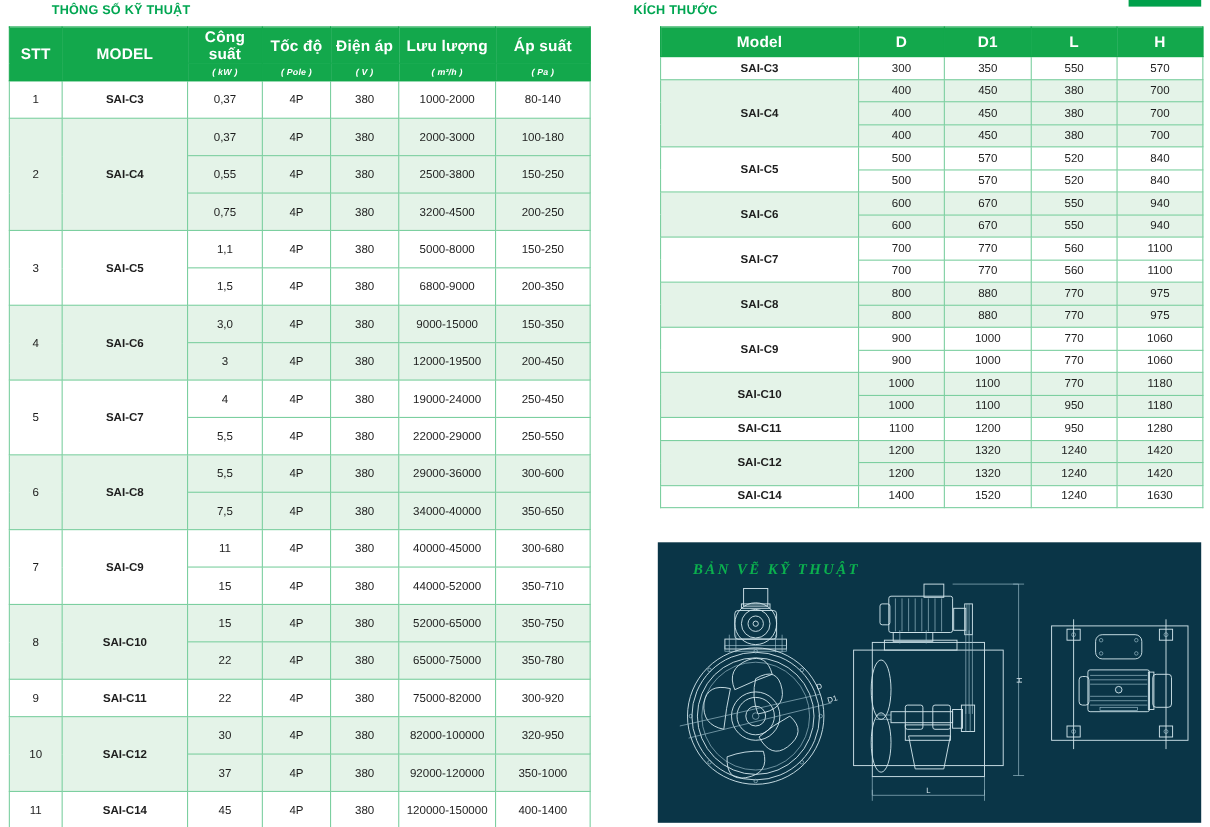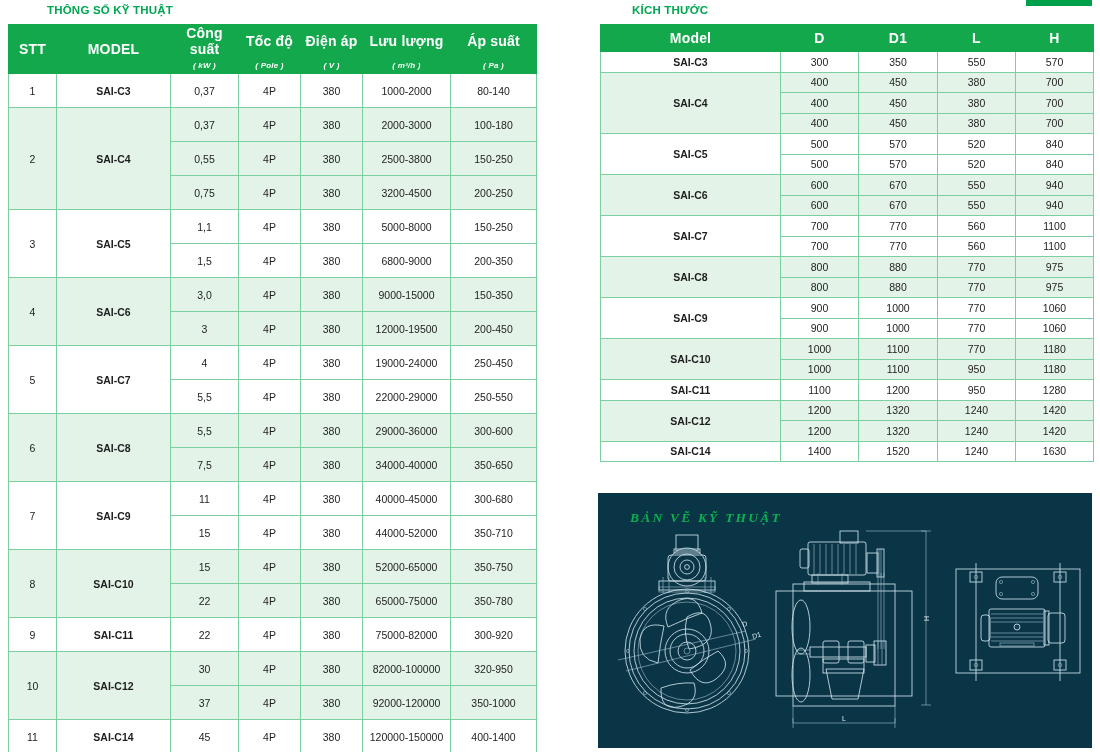--- a/index.html
+++ b/index.html
@@ -27,21 +27,21 @@
   
   .section-title{
     position:absolute;
     font-size:11.5px;
     font-weight:bold;
     letter-spacing:.2px;
     color:#00a651;
     white-space:nowrap;
   }
   #title-left  { left:8px;  top:4px;margin-left:39px; }
-  #title-right { left:632px; top:4px; }
+  #title-right { left:576px; top:4px; }
 
   
   .tbl-wrap{ position:absolute; }
   table.spec{
     border-collapse:collapse;
     table-layout:fixed;
     background:#ffffff;
   }
   table.spec th, table.spec td{
     border:1px solid #7ccfa0;

